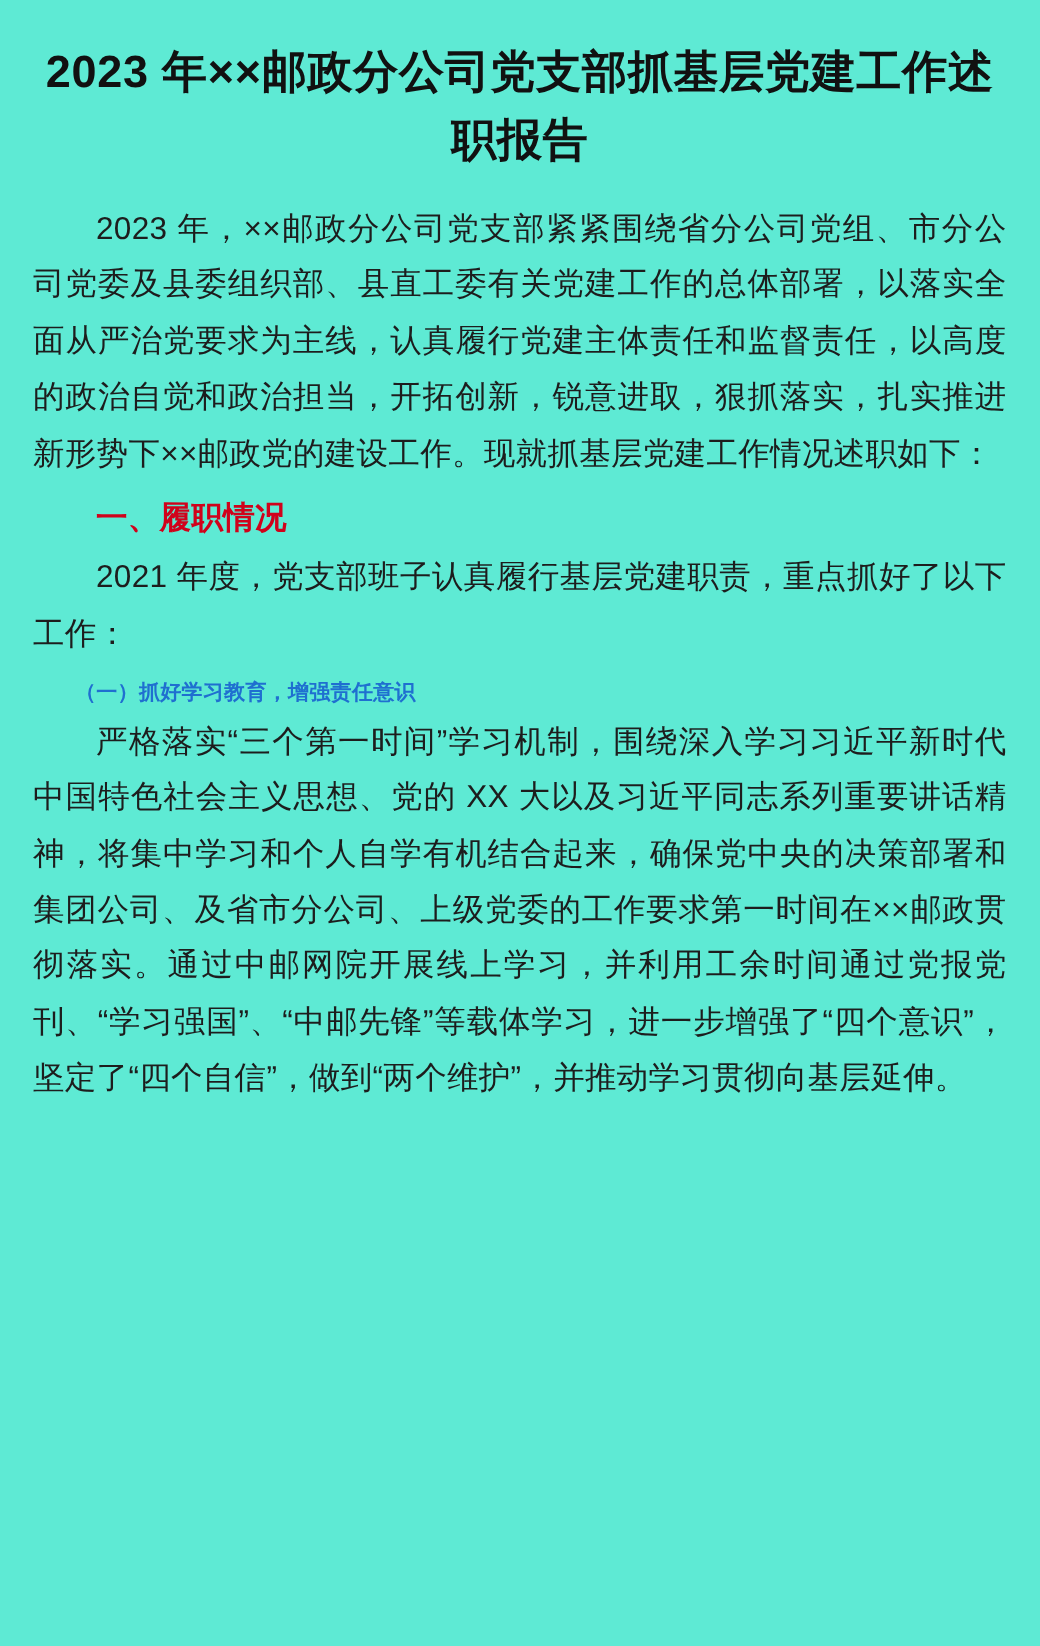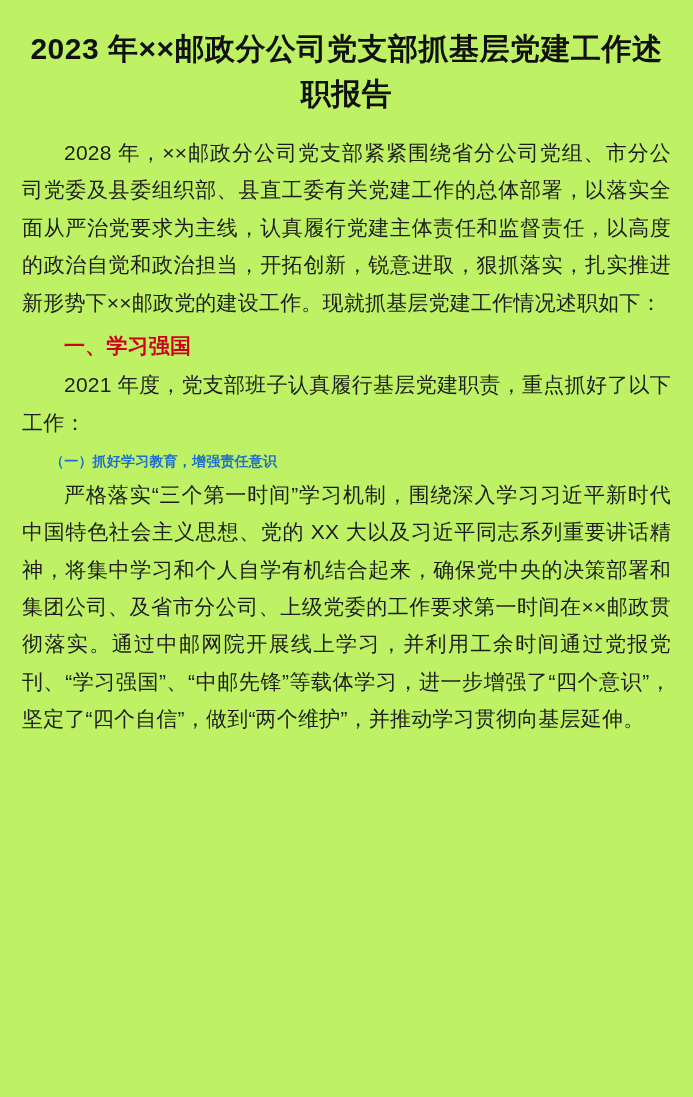--- a/index.html
+++ b/index.html
@@ -11,21 +11,21 @@
     min-height: 1097px;
     background: #ffffff;
     font-family: "Liberation Sans", "DejaVu Sans", sans-serif;
     color: #1a1a1a;
   }
   .page {
     width: 693px;
     min-height: 1097px;
     box-sizing: border-box;
     padding: 26px 22px 18px 22px;
-    background: #bef264;
+    background: #5eead4;
   }
   .doc-title {
     font-size: 30px;
     font-weight: bold;
     line-height: 1.5;
     text-align: center;
     color: #111111;
     letter-spacing: 0.5px;
     margin: 0 0 18px 0;
     padding: 0 6px;
@@ -59,23 +59,23 @@
     letter-spacing: 0.2px;
   }
 </style>
 </head>
 <body>
 
 <div class="page">
 
   <h1 class="doc-title">2023 年××邮政分公司党支部抓基层党建工作述职报告</h1>
 
-  <p class="para">2028 年，××邮政分公司党支部紧紧围绕省分公司党组、市分公司党委及县委组织部、县直工委有关党建工作的总体部署，以落实全面从严治党要求为主线，认真履行党建主体责任和监督责任，以高度的政治自觉和政治担当，开拓创新，锐意进取，狠抓落实，扎实推进新形势下××邮政党的建设工作。现就抓基层党建工作情况述职如下：</p>
+  <p class="para">2023 年，××邮政分公司党支部紧紧围绕省分公司党组、市分公司党委及县委组织部、县直工委有关党建工作的总体部署，以落实全面从严治党要求为主线，认真履行党建主体责任和监督责任，以高度的政治自觉和政治担当，开拓创新，锐意进取，狠抓落实，扎实推进新形势下××邮政党的建设工作。现就抓基层党建工作情况述职如下：</p>
 
-  <h2 class="heading-1">一、学习强国</h2>
+  <h2 class="heading-1">一、履职情况</h2>
 
   <p class="para">2021 年度，党支部班子认真履行基层党建职责，重点抓好了以下工作：</p>
 
   <h3 class="heading-2">（一）抓好学习教育，增强责任意识</h3>
 
   <p class="para">严格落实“三个第一时间”学习机制，围绕深入学习习近平新时代中国特色社会主义思想、党的 XX 大以及习近平同志系列重要讲话精神，将集中学习和个人自学有机结合起来，确保党中央的决策部署和集团公司、及省市分公司、上级党委的工作要求第一时间在××邮政贯彻落实。通过中邮网院开展线上学习，并利用工余时间通过党报党刊、“学习强国”、“中邮先锋”等载体学习，进一步增强了“四个意识”，坚定了“四个自信”，做到“两个维护”，并推动学习贯彻向基层延伸。</p>
 
 </div>
 
 </body></html>

